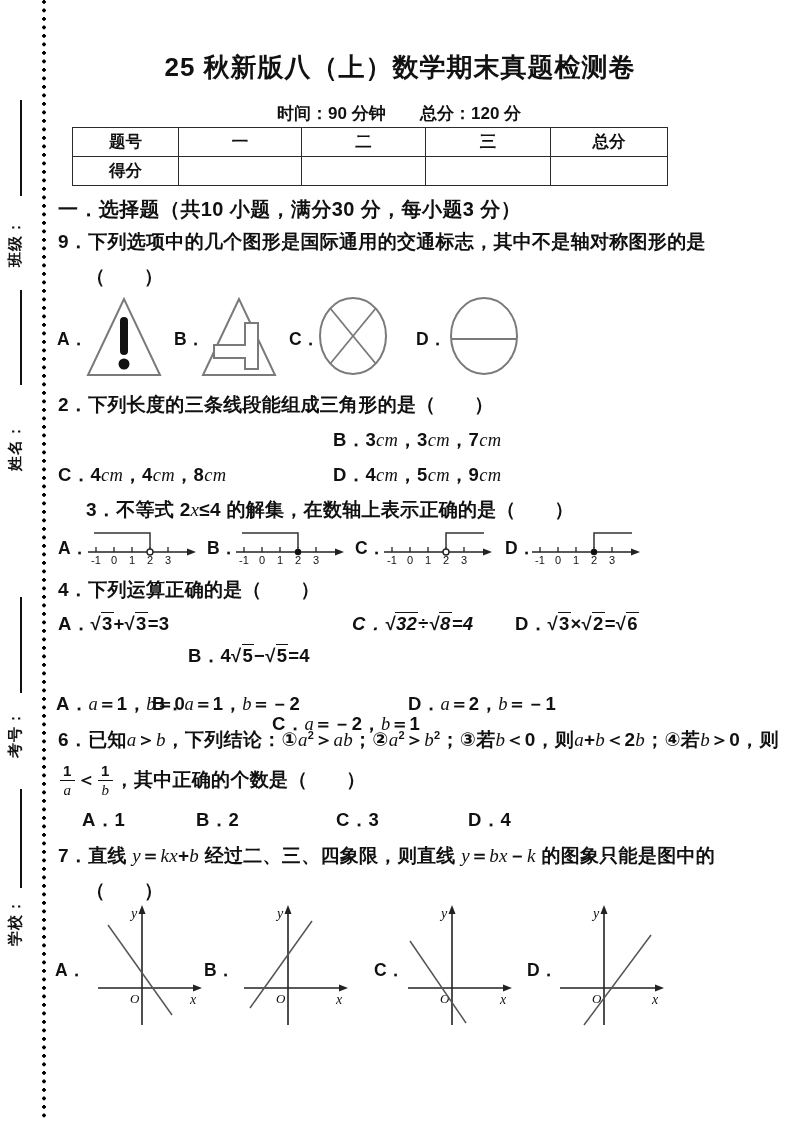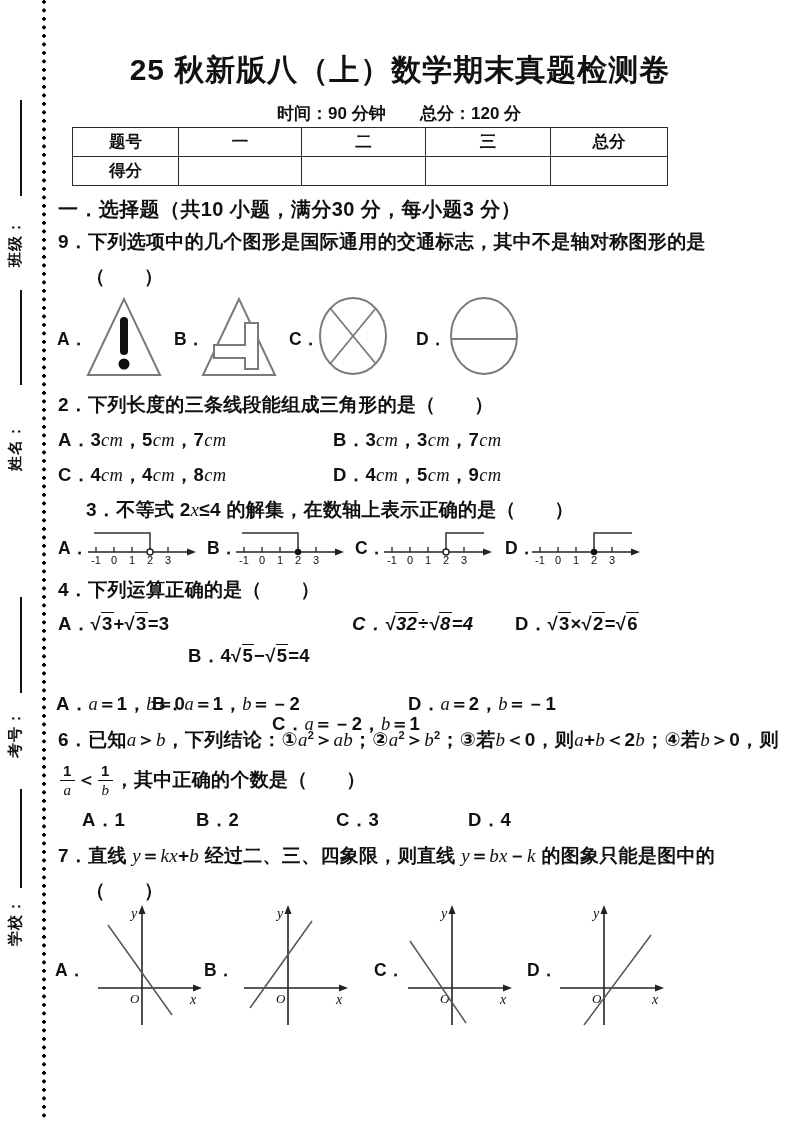--- a/index.html
+++ b/index.html
@@ -7,21 +7,21 @@
         font-family:"Liberation Sans","DejaVu Sans",sans-serif;color:#111;}
   .abs{position:absolute;}
   
   .dotline{left:42px;top:0;width:4px;height:1122px;
            background-image:radial-gradient(circle at 2px 2px,#000 1.6px,transparent 2px);
            background-size:4px 8.5px;background-repeat:repeat-y;}
   .mline{left:20px;width:2px;background:#111;}
   .mlabel{font-size:15px;font-weight:700;letter-spacing:1px;white-space:nowrap;
           transform:translate(-50%,-50%) rotate(-90deg);}
   
-  .title{left:60px;top:50px;width:680px;text-align:center;font-size:30px;font-weight:800;
+  .title{left:60px;top:50px;width:680px;text-align:center;font-size:26px;font-weight:800;
          letter-spacing:1px;white-space:nowrap;}
   .subtxt{top:102px;font-size:17px;font-weight:600;white-space:nowrap;}
   
   .score-table{border-collapse:collapse;table-layout:fixed;border-radius:25px;}
   .score-table td{border:1.6px solid #2b2b2b;height:28px;text-align:center;
                   font-size:16.5px;font-weight:600;padding:0;}
   
   .sec{font-size:20px;font-weight:700;letter-spacing:.4px;white-space:nowrap;}
   .qtext{font-size:19px;font-weight:600;letter-spacing:.3px;white-space:nowrap;}
   .opt{font-size:18.5px;font-weight:600;letter-spacing:.3px;white-space:nowrap;}
@@ -114,21 +114,20 @@
     <line class="figthin" x1="60" y1="13" x2="14" y2="69"></line>
   </svg>
 
   <div class="abs letter" style="left:416px;top:327px;">D．</div>
   <svg class="abs" style="left:448px;top:295px;" width="72" height="82" viewBox="0 0 72 82">
     <ellipse class="fig" cx="36" cy="41" rx="33" ry="38"></ellipse>
     <line class="figthin" x1="3" y1="44" x2="69" y2="44"></line>
   </svg>
 
   <div class="abs qtext" style="left:58px;top:392px;">2．下列长度的三条线段能组成三角形的是（　　）</div>
-  <div class="abs opt" style="left:58px;top:427px;">A．3<i>cm</i>，5<i>cm</i>，7<i>cm</i></div>
   <div class="abs opt" style="left:333px;top:427px;">B．3<i>cm</i>，3<i>cm</i>，7<i>cm</i></div>
   <div class="abs opt" style="left:58px;top:462px;">C．4<i>cm</i>，4<i>cm</i>，8<i>cm</i></div>
   <div class="abs opt" style="left:333px;top:462px;">D．4<i>cm</i>，5<i>cm</i>，9<i>cm</i></div>
 
   <div class="abs qtext" style="left:58px;top:497px;margin-left:28px;">3．不等式 2<i>x</i>≤4 的解集，在数轴上表示正确的是（　　）</div>
 
   <div class="abs letter" style="left:58px;top:536px;">A．</div>
   <svg class="abs" style="left:86px;top:524px;" width="112" height="44" viewBox="0 0 112 44">
     <line class="ax" x1="2" y1="28" x2="104" y2="28"></line>
     <polygon points="110,28 101,24.5 101,31.5" fill="#222"></polygon>

